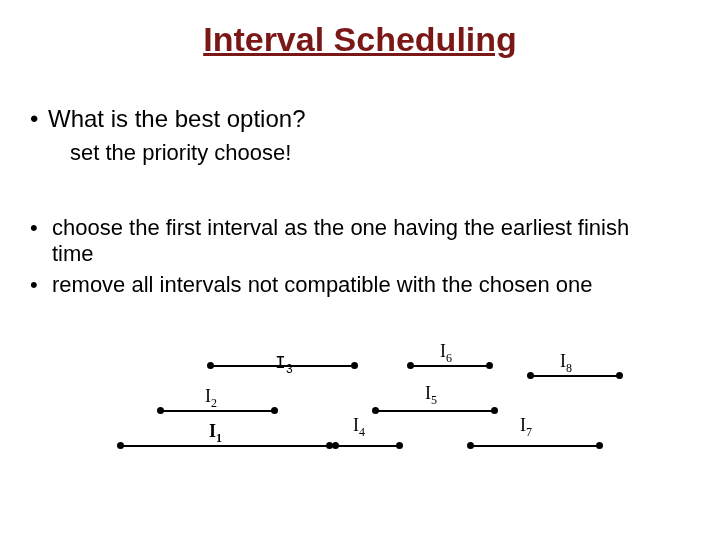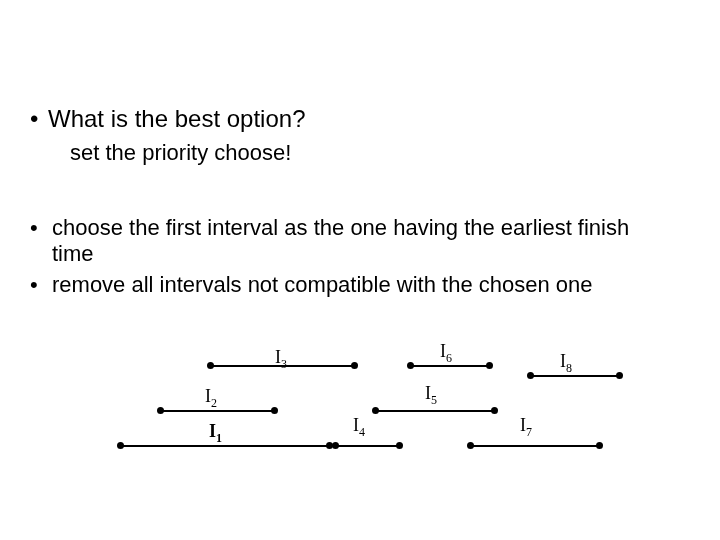--- a/index.html
+++ b/index.html
@@ -90,39 +90,40 @@
   .ilabel sub {
     font-size: 12px;
     vertical-align: sub;
   }
 </style>
 </head>
 <body>
 
 <div class="slide">
 
+  <div class="title">Interval Scheduling</div>
 
   <div class="bullet-main" style="top:105px;">
     <span class="dot">•</span><span>What is the best option?</span>
   </div>
 
   <div class="sub" style="top:140px;">set the priority choose!</div>
 
   <div class="bullet-small" style="top:272px;">
     <span class="dot">•</span><span class="txt">remove all intervals not compatible with the chosen one</span>
   </div>
 
   <div class="bullet-small" style="top:215px;">
     <span class="dot">•</span><span class="txt">choose the first interval as the one having the earliest finish time</span>
   </div>
 
   <div class="diagram">
 
     <div class="interval" style="left:110px; width:145px; top:30px;"></div>
-    <div class="ilabel" style="left:175px; top:12px;"><span>I</span><sub>3</sub></div>
+    <div class="ilabel" style="left:175px; top:18px;font-family:Liberation Mono, monospace;"><span>I</span><sub>3</sub></div>
 
     <div class="interval" style="left:310px; width:80px; top:30px;"></div>
     <div class="ilabel" style="left:340px; top:6px;"><span>I</span><sub>6</sub></div>
 
     <div class="interval" style="left:430px; width:90px; top:40px;"></div>
     <div class="ilabel" style="left:460px; top:16px;"><span>I</span><sub>8</sub></div>
 
     <div class="interval" style="left:60px; width:115px; top:75px;"></div>
     <div class="ilabel" style="left:105px; top:51px;"><span>I</span><sub>2</sub></div>
 

